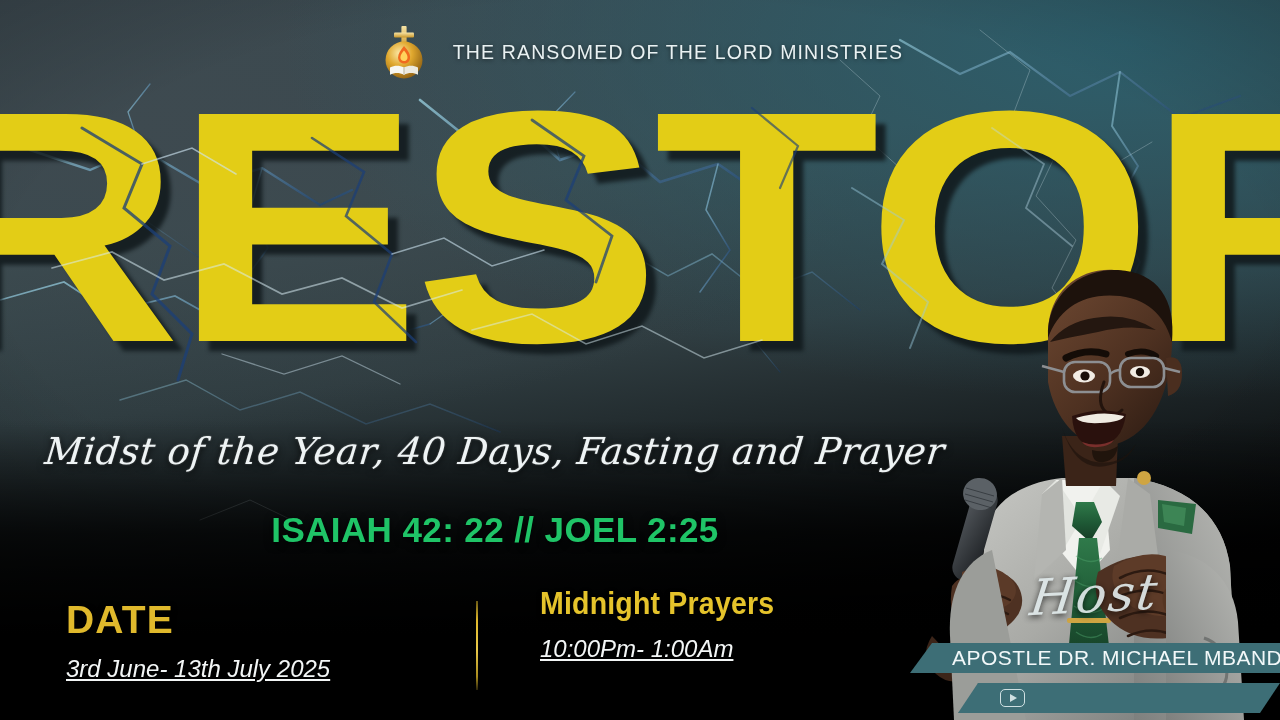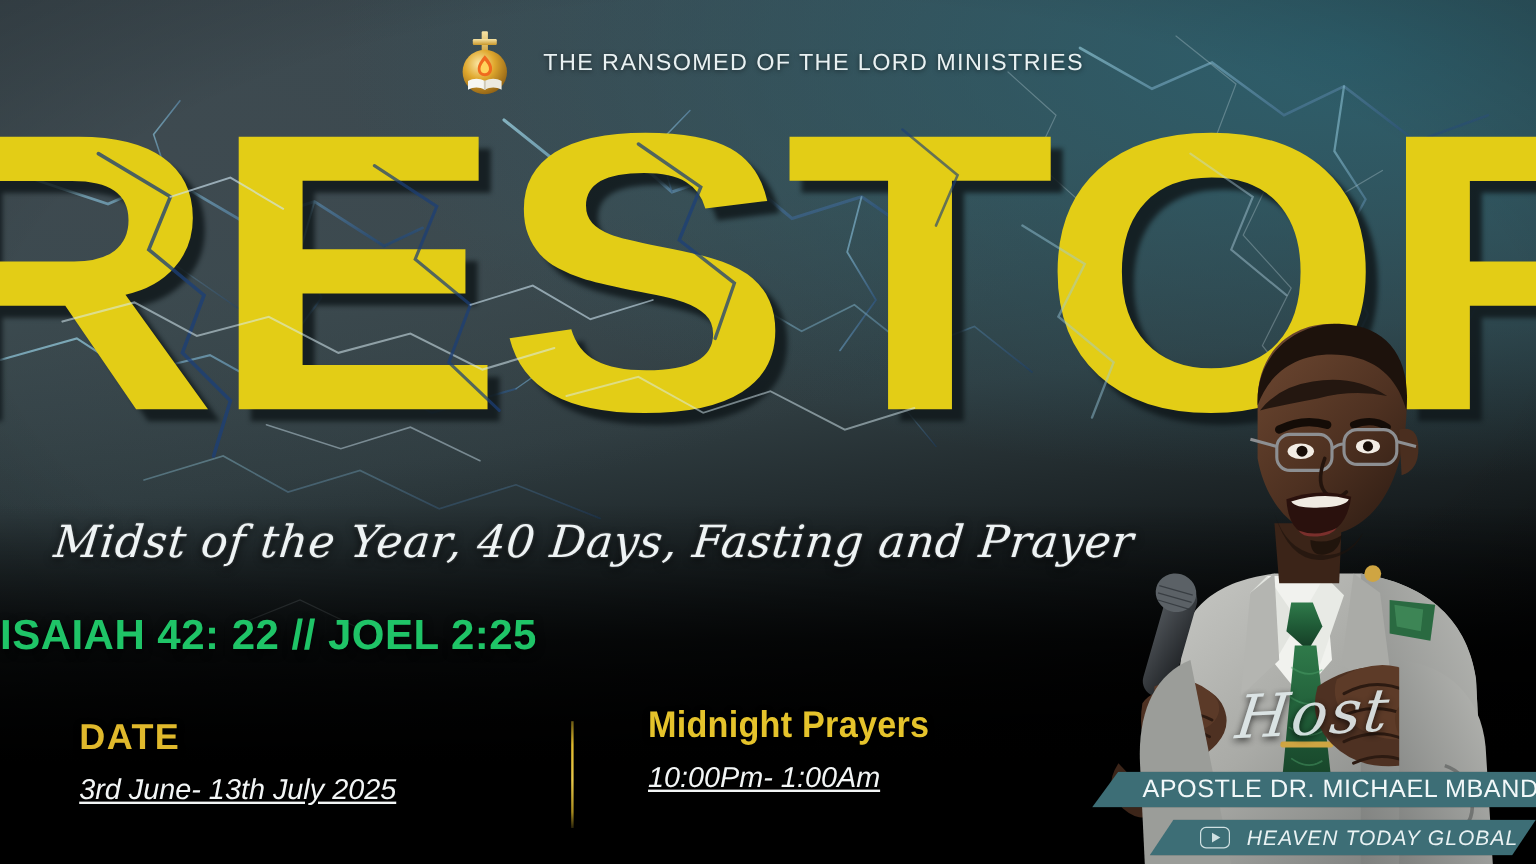--- a/index.html
+++ b/index.html
@@ -73,37 +73,37 @@
     font-size:37px; letter-spacing:.6px;
     color:#eef3f4;
     text-shadow:0 2px 7px rgba(0,0,0,.85), 0 0 2px rgba(255,255,255,.4);
     transform:skewX(-6deg);
     padding-right:290px;
   }
 
   
   .scripture{
     position:absolute; top:510px; left:0; right:0;
-    z-index:12;
+    text-align:center; z-index:12;
     font-size:35px; font-weight:700; letter-spacing:.4px;
     color:#1fc467;
     text-shadow:0 2px 8px rgba(0,0,0,.9);
     padding-right:290px;
   }
 
   
   .info-block{ position:absolute; z-index:13; }
   .info-date{ left:66px; top:598px; }
   .info-time{ left:540px; top:586px; }
 
   .info-head{
     font-weight:700; color:#e0b92c;
     text-shadow:0 2px 6px rgba(0,0,0,.9);
   }
-  .info-date .info-head{ font-size:30px; letter-spacing:1.2px; }
+  .info-date .info-head{ font-size:39px; letter-spacing:1.2px; }
   .info-time .info-head{
     font-size:31px; letter-spacing:.2px; color:#e5c32b;
     transform:scaleX(.92); transform-origin:0 50%;
   }
   .info-value{
     margin-top:13px;
     font-size:24px; font-style:italic; font-weight:400;
     color:#f3f6f6; white-space:nowrap;
     text-shadow:0 2px 6px rgba(0,0,0,.9);
     text-decoration:underline;
@@ -406,16 +406,15 @@
   </div>
 
   <div class="host-script">Host</div>
 
   <div class="banner banner-name">
     <span>APOSTLE DR. MICHAEL MBAND</span>
   </div>
 
   <div class="banner banner-channel">
     <span class="yt-icon"></span>
-    <span>HEAVEN TODAY GLOBAL</span>
   </div>
 
 </div>
 
 </body></html>

